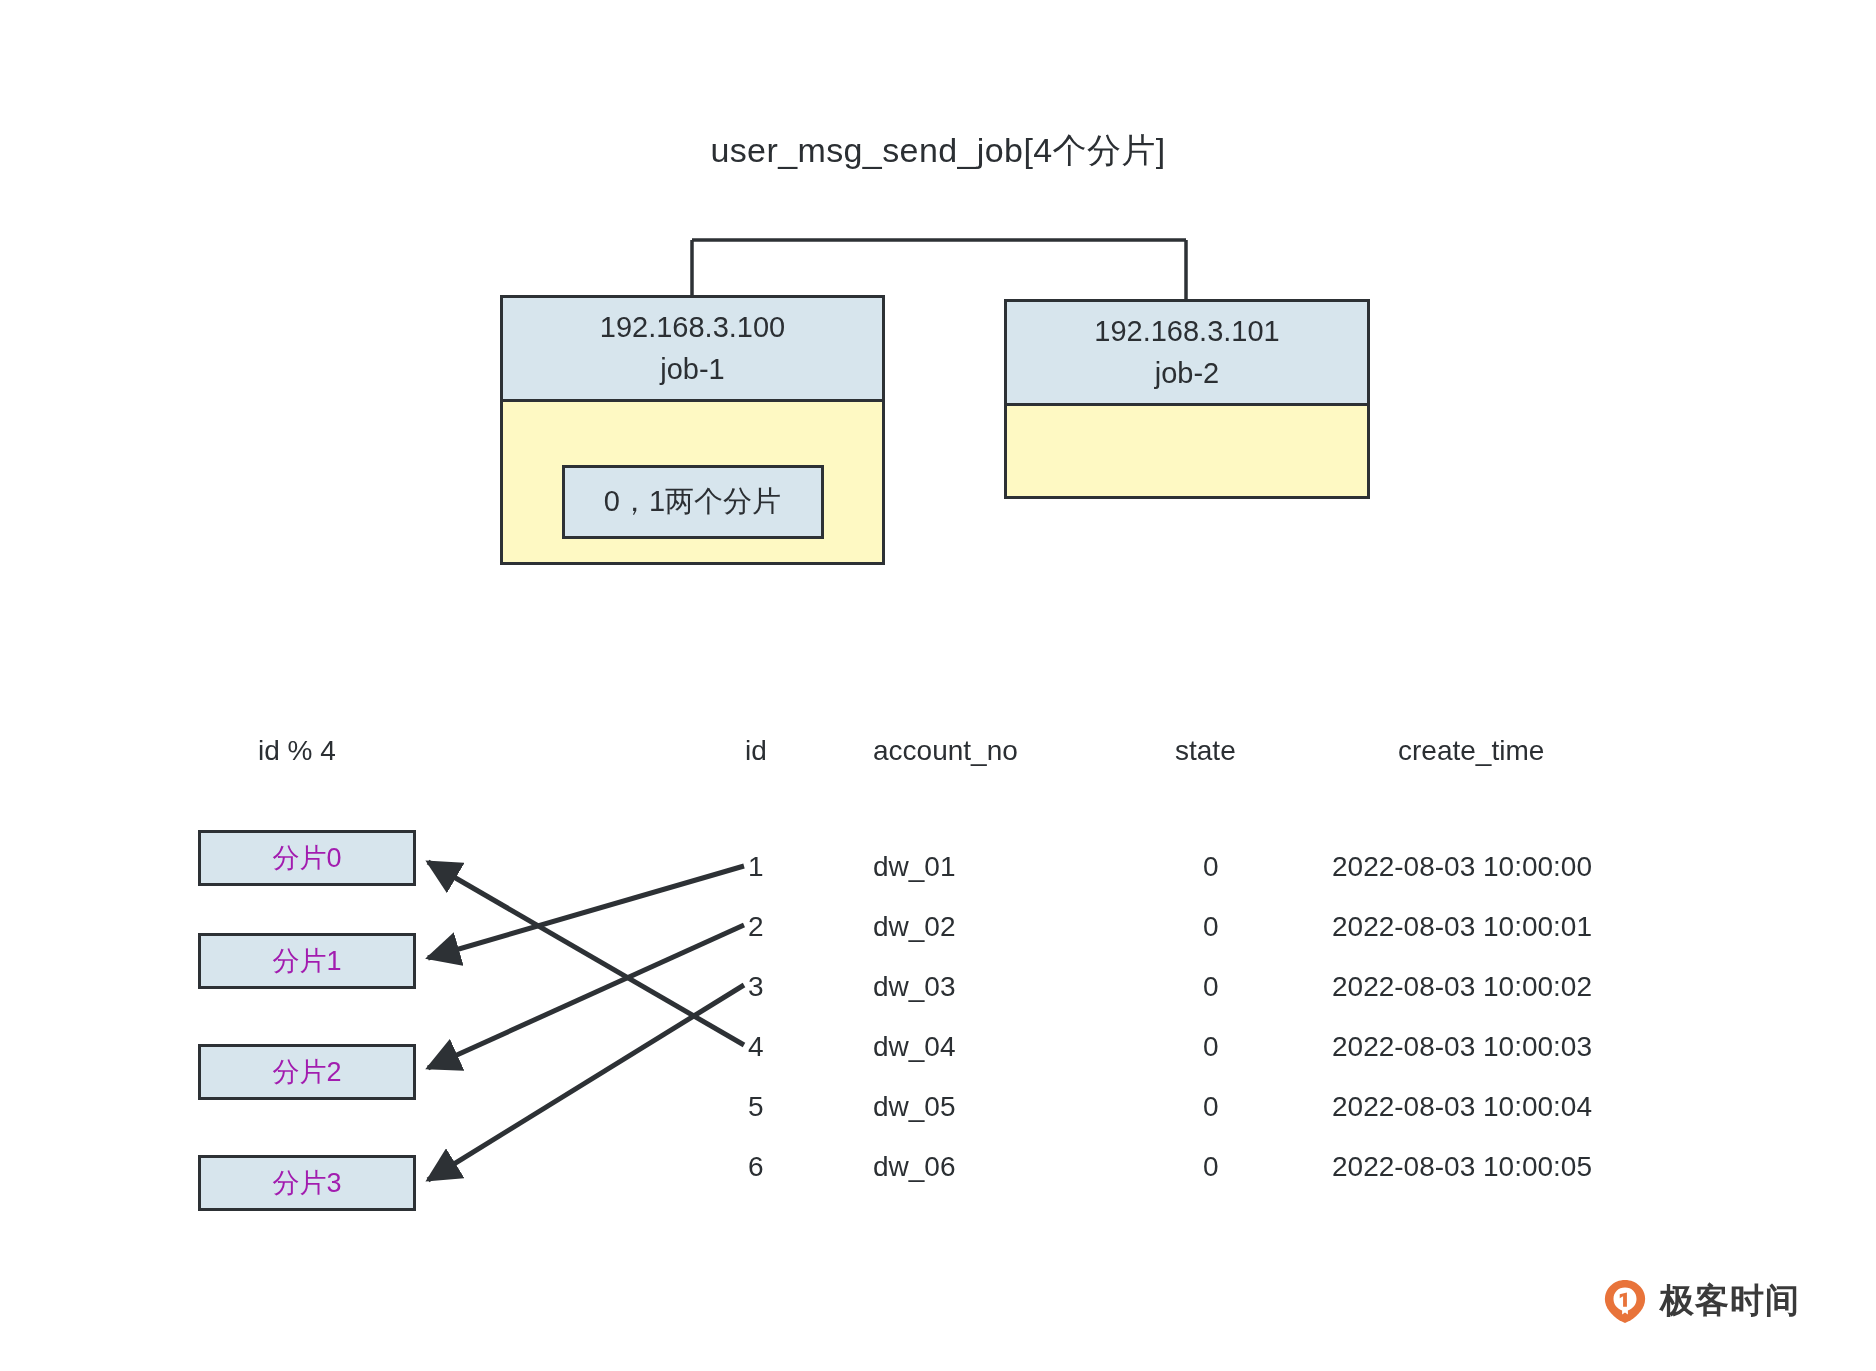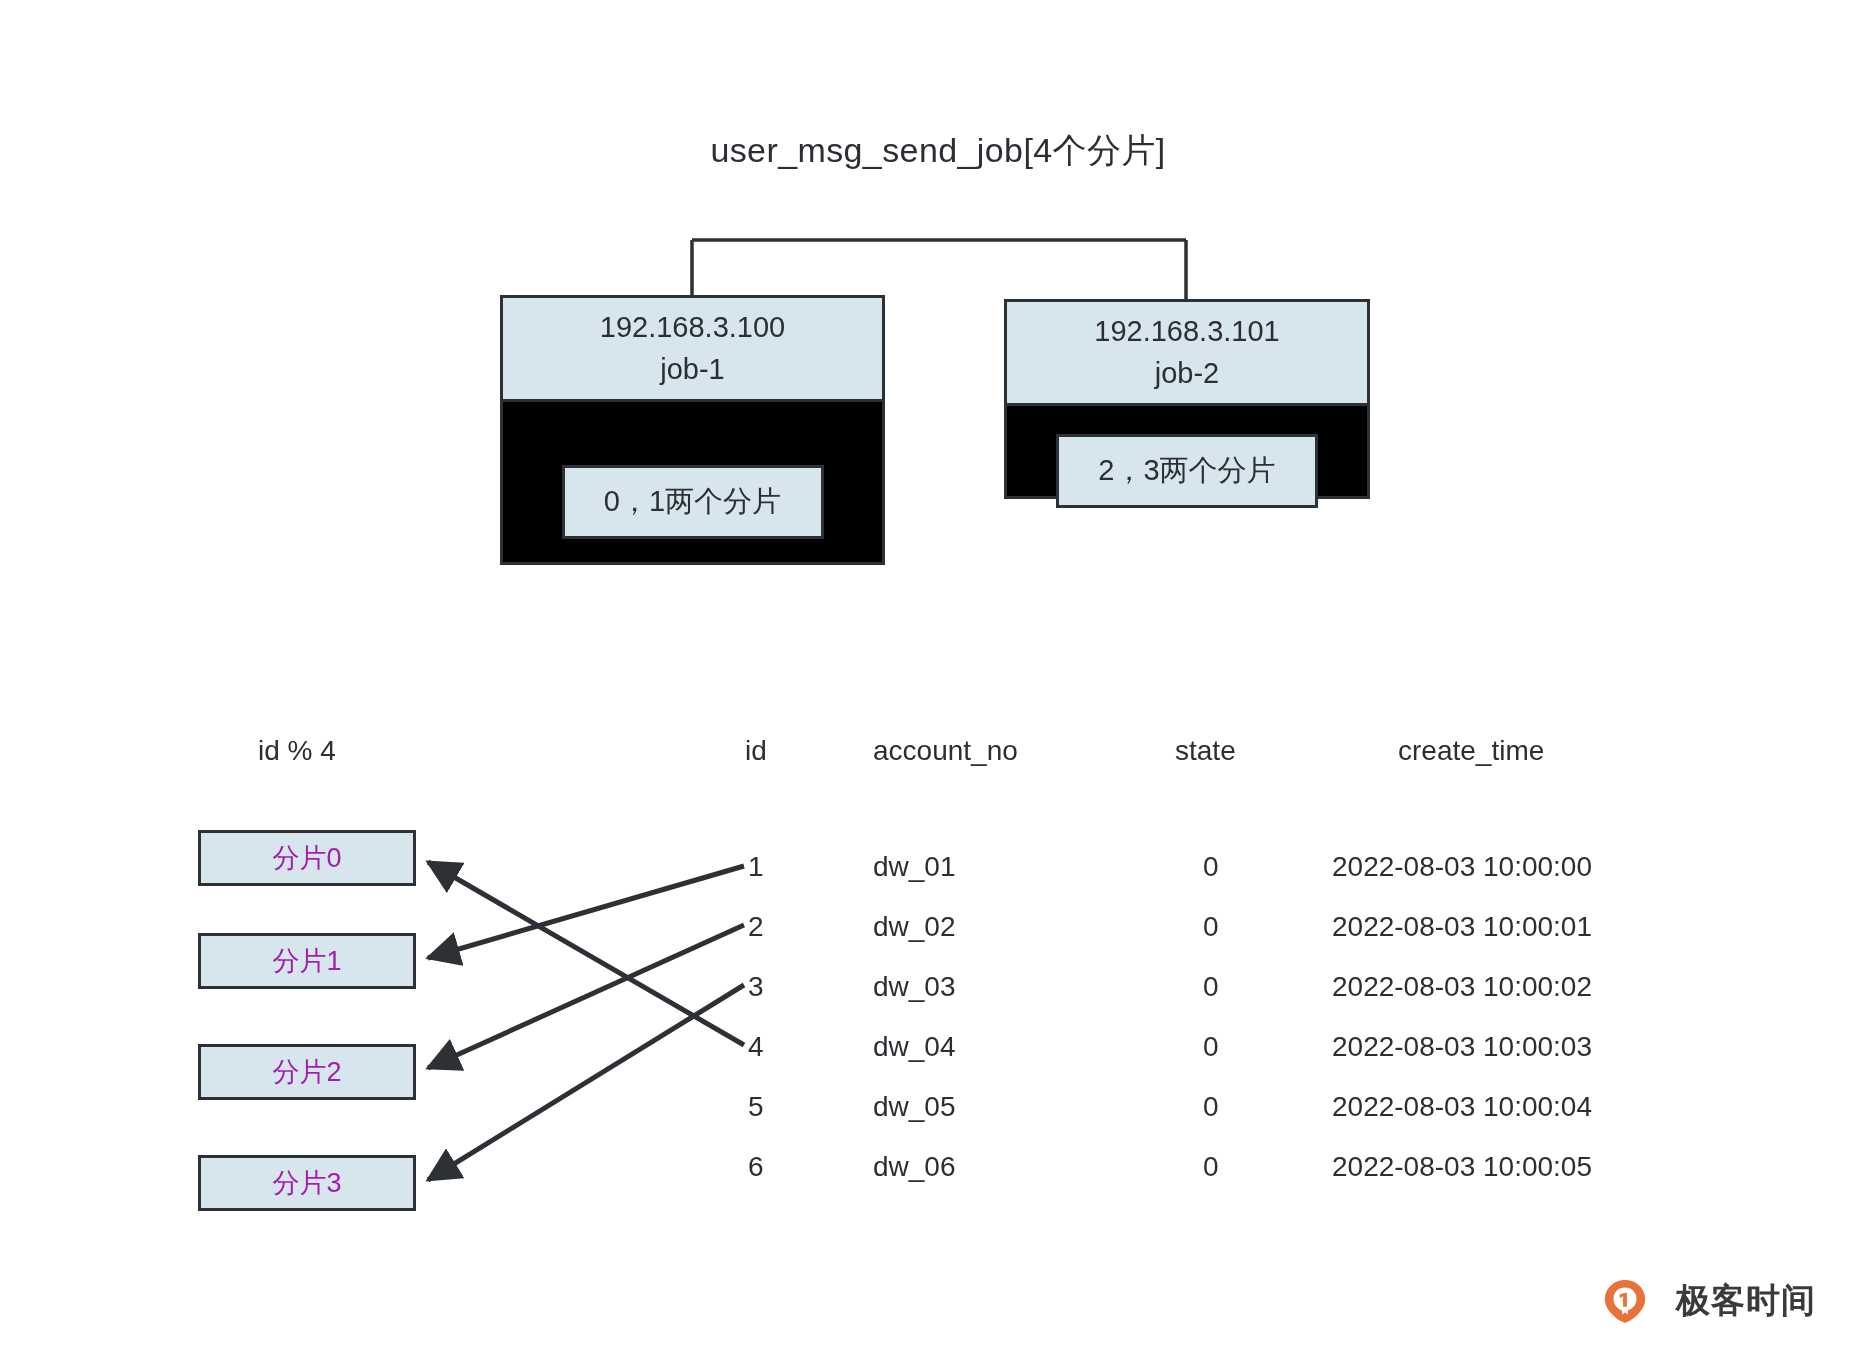--- a/index.html
+++ b/index.html
@@ -32,21 +32,21 @@
     letter-spacing: 0.4px;
     color: #2b2f33;
     white-space: nowrap;
   }
 
   
   .job-box {
     position: absolute;
     box-sizing: border-box;
     border: 3px solid #2d3135;
-    background: #000000;
+    background: #fef9c3;
   }
   .job-box.one   { left: 500px;  top: 295px; width: 385px; height: 270px; }
   .job-box.two   { left: 1004px; top: 299px; width: 366px; height: 200px; }
 
   .job-header {
     box-sizing: border-box;
     height: 104px;
     background: #d7e5ed;
     border-bottom: 3px solid #2d3135;
     display: flex;
@@ -131,21 +131,21 @@
   .cell.c-state   { left: 1203px; }
   .cell.c-time    { left: 1332px; }
 
   
   .logo {
     position: absolute;
     left: 1602px;
     top: 1278px;
     display: flex;
     align-items: center;
-    gap: 28px;
+    gap: 12px;
   }
   .logo-mark {
     width: 46px;
     height: 46px;
     flex: 0 0 46px;
   }
   .logo-text {
     font-size: 34px;
     font-weight: bold;
     color: #3a3a3a;
@@ -187,23 +187,20 @@
   <div class="job-body">
     <div class="shard-chip">0，1两个分片</div>
   </div>
 </div>
 
 <div class="job-box two">
   <div class="job-header">
     <div class="job-ip">192.168.3.101</div>
     <div class="job-name">job-2</div>
   </div>
-  <div class="job-body">
-    <div class="shard-chip">2，3两个分片</div>
-  </div>
 </div>
 
 <div class="col-head mod">id % 4</div>
 <div class="col-head id">id</div>
 <div class="col-head account">account_no</div>
 <div class="col-head state">state</div>
 <div class="col-head createtime">create_time</div>
 
 <div class="shard-box s0">
     <span>分片0</span>

